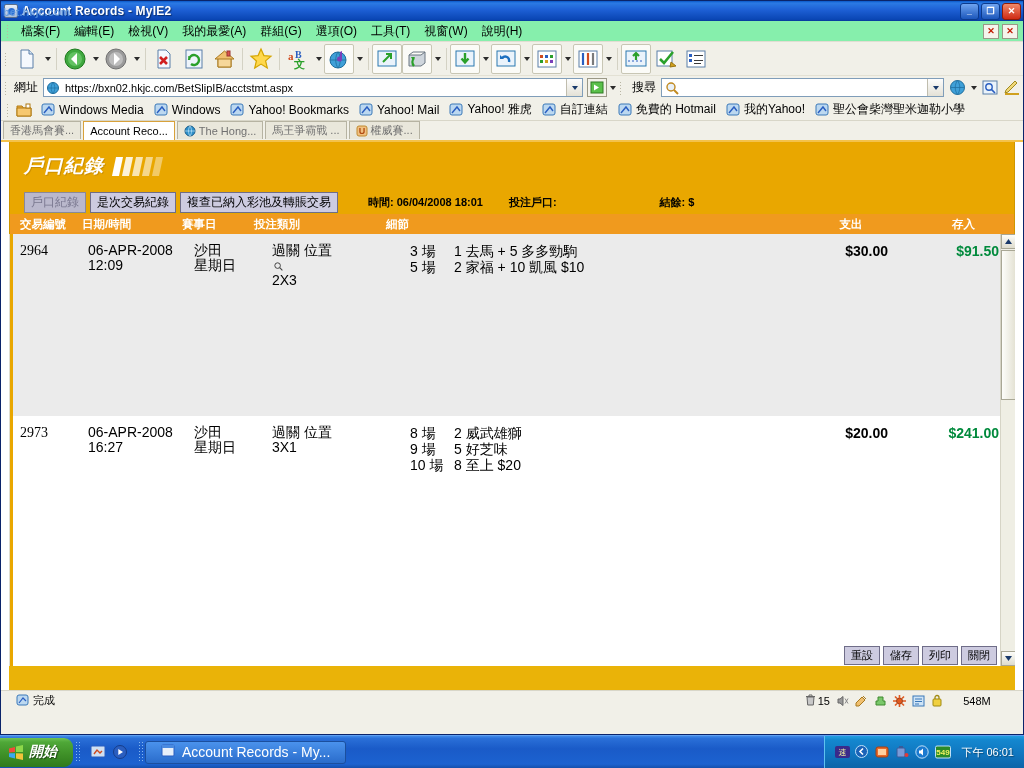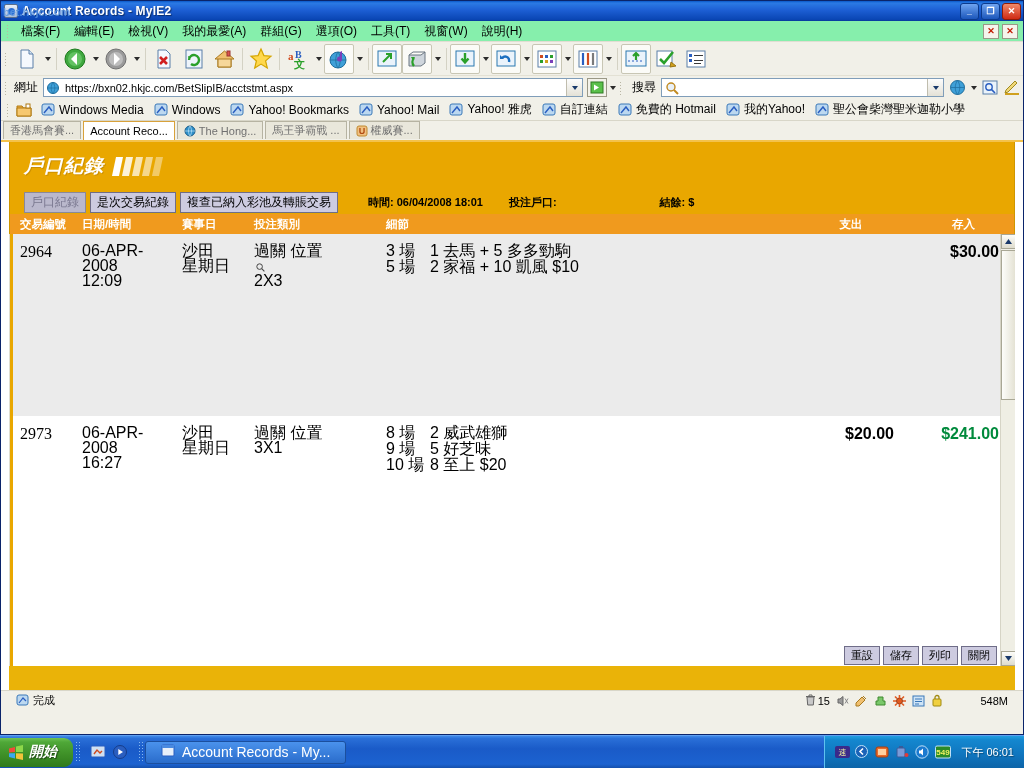--- a/index.html
+++ b/index.html
@@ -168,21 +168,21 @@
   .c-id{ width:68px; padding-left:10px !important;font-family:Liberation Serif, serif; }
   .c-dt{ width:100px; }
   .c-rd{ width:72px; }
   .c-bt{ width:120px; }
   .c-de{ flex:1 1 auto;margin-left:12px; }
   .c-ou{ width:120px; text-align:center; }
   .c-in{ width:105px; text-align:center; }
 
   .tbody{ position:relative; height:432px; overflow:hidden; background:#fff;
           border-left:1px solid #e0ded2; }
-  .row{ display:flex; font-size:16px; color:#000; }
+  .row{ display:flex; font-size:14px; color:#000;gap:6px; }
   .row.alt{ background:#ebebeb; }
   .row .cell{ padding:9px 0 0 4px; }
   .row .c-id{ padding-left:10px !important; }
   .gold-edge{ position:absolute; left:0; top:0; bottom:0; width:3px; background:#e9a700; z-index:2; }
 
   .two-line span{ display:block; line-height:15px; }
   .detail-line{ display:block; line-height:16px; white-space:nowrap; }
   .detail-line .rno{ display:inline-block; width:44px; }
   .money{ text-align:right; padding-right:16px !important;font-weight:bold; }
   .money.credit{ color:#008a3c; }
@@ -204,21 +204,21 @@
   .gbtn{ font-size:11px; padding:1px 6px; background:#cdcbe0; border:1px solid #6f6d88; white-space:nowrap;}
 
   
   .statusbar{
     height:20px; background:#f1f0e8; border-top:1px solid #d8d6c8;
     display:flex; align-items:center; padding:0 15px; font-size:11px;
   }
   .sb-left{ display:flex; align-items:center; gap:4px; }
   .sb-spacer{ flex:1 1 auto; }
   .sb-item{ display:flex; align-items:center; gap:2px; padding:0 3px; }
-  .sb-mem{ width:62px; text-align:right; }
+  .sb-mem{ width:62px; text-align:center; }
 
   
   .taskbar{
     position:absolute; left:0; bottom:0; width:1024px; height:33px;
     background: linear-gradient(180deg,#3f8ae8 0%,#2a6fd8 8%,#1a5bc8 40%,#1c62d0 88%,#1550ac 100%);
     display:flex; align-items:center;
     border-top:1px solid #5f9ef0;
   }
   .startbtn{
     height:29px; margin:2px 0 2px 0; padding:0 16px 0 8px;
@@ -680,20 +680,21 @@
           </div>
           <div class="cell c-de">
             <span class="detail-line">
               <span class="rno">3 場</span><span>1 去馬 + 5 多多勁駒</span>
             </span>
             <span class="detail-line">
               <span class="rno">5 場</span><span>2 家福 + 10 凱風 $10</span>
             </span>
           </div>
           <div class="cell c-ou money">$30.00</div>
+          <div class="cell c-in money credit">$91.50</div>
         </div>
 
         <div class="row" style="height:200px;">
           <div class="cell c-id">2973</div>
           <div class="cell c-dt two-line">
             <span>06-APR-2008</span>
             <span>16:27</span>
           </div>
           <div class="cell c-rd two-line">
             <span>沙田</span>

